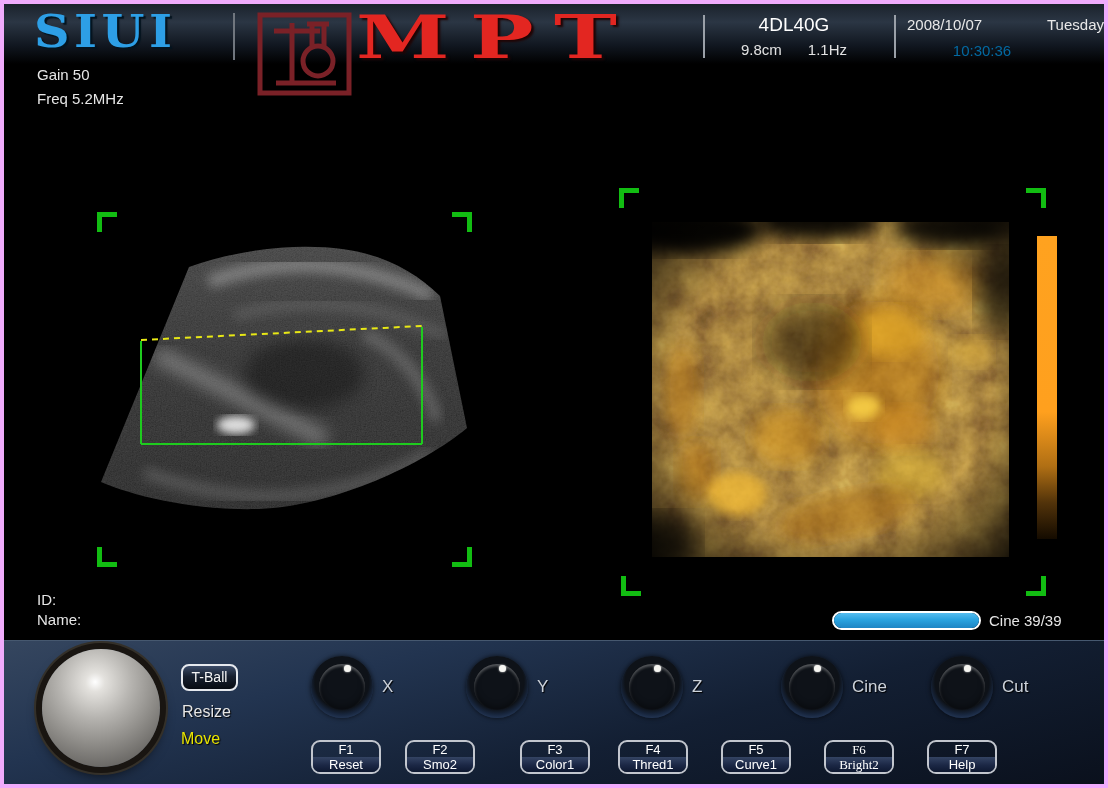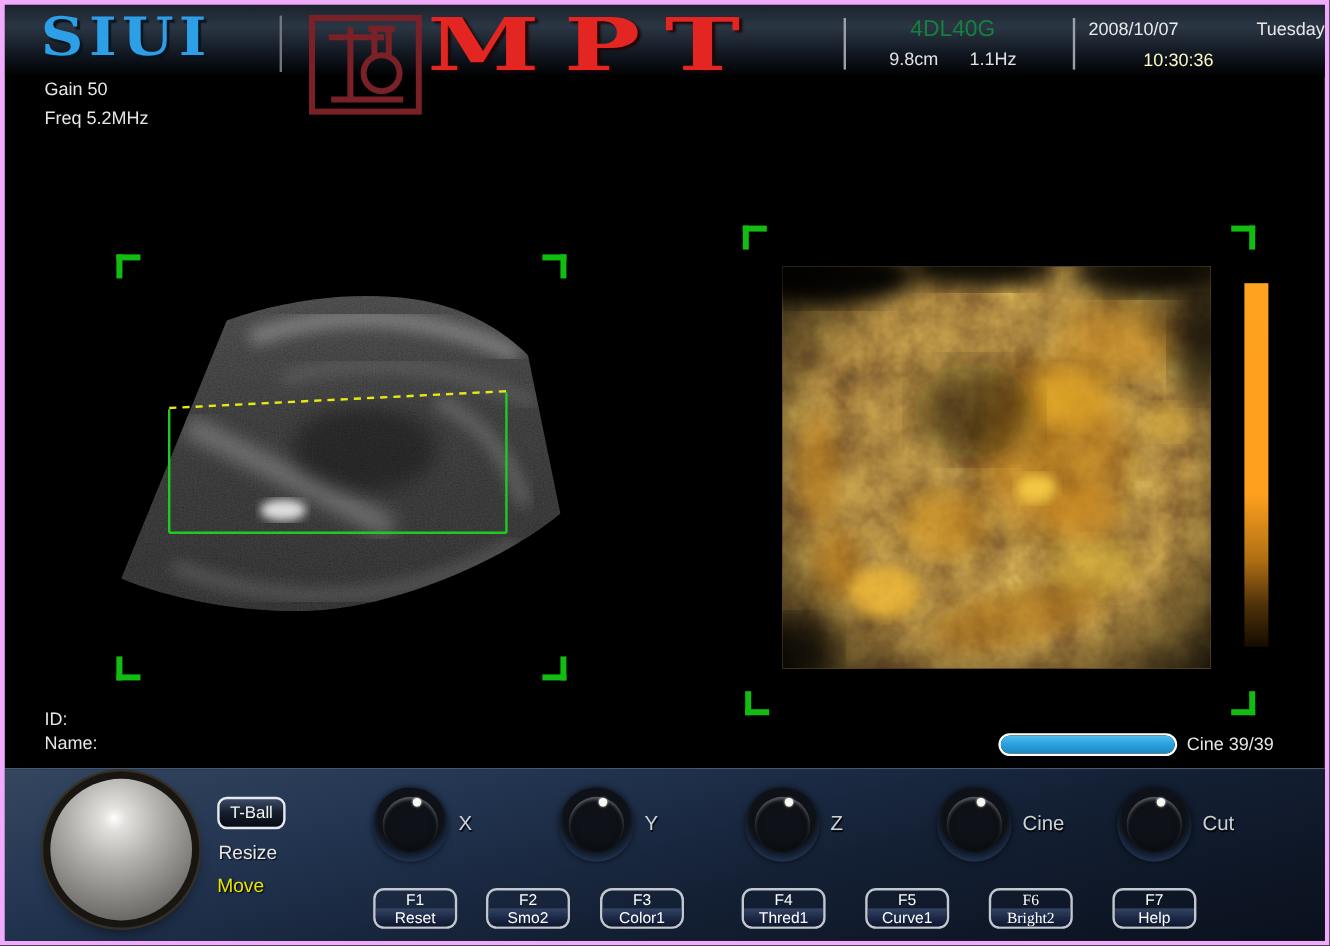--- a/index.html
+++ b/index.html
@@ -18,27 +18,27 @@
   .d1{left:229px;top:9px;height:47px;background:#70767e;}
   .d2{left:699px;top:11px;height:43px;}
   .d3{left:890px;top:11px;height:43px;}
   .flask{position:absolute;left:252px;top:7px;}
   .mpt{position:absolute;left:352px;top:0px;font-family:"DejaVu Serif",serif;font-weight:bold;
     font-size:66px;line-height:72px;letter-spacing:16px;color:#e32621;
     transform:scaleX(1.28) scaleY(0.92);transform-origin:left top;text-shadow:2px 2px 2px #200404;}
   .mpt-sub{position:absolute;left:352px;top:74px;width:330px;font-size:11.5px;font-weight:bold;
     letter-spacing:0.6px;color:#8a2428;white-space:nowrap;}
   .probe-model{position:absolute;left:705px;top:10px;width:170px;text-align:center;
-    font-size:19px;color:#15803d;}
+    font-size:19px;color:#ffffff;}
   .probe-params{position:absolute;left:705px;top:37px;width:170px;display:flex;
     justify-content:center;gap:26px;font-size:15px;color:#e2e2e2;}
   .dt-row1{position:absolute;left:903px;top:12px;width:197px;display:flex;
     justify-content:space-between;font-size:15px;color:#e8e8e8;}
   .dt-time{position:absolute;left:903px;top:38px;width:150px;text-align:center;
-    font-size:15px;color:#fef9c3;}
+    font-size:15px;color:#0369a1;}
   
   .ovl{position:absolute;color:#e6e6e6;font-size:15px;text-shadow:1px 1px 1px #000;z-index:5;}
   .gain{left:33px;top:62px;}
   .freq{left:33px;top:86px;}
   .pid{left:33px;top:587px;}
   .pname{left:33px;top:607px;}
   .move-lbl{color:#e8e400;}
   
   .br{position:absolute;width:15px;height:15px;z-index:4;}
   .br.tl{border-left:5px solid #12bd12;border-top:5px solid #12bd12;}
@@ -287,21 +287,21 @@
   <div class="knob-lbl" style="left:998px;top:673px;">Cut</div>
 
   <div class="fkey" style="left:307px;">
     <div class="fkey-top">F1</div>
     <div class="fkey-bot">Reset</div>
   </div>
   <div class="fkey" style="left:401px;">
     <div class="fkey-top">F2</div>
     <div class="fkey-bot">Smo2</div>
   </div>
-  <div class="fkey" style="left:496px;border-radius:10px;">
+  <div class="fkey" style="left:516px;">
     <div class="fkey-top">F3</div>
     <div class="fkey-bot">Color1</div>
   </div>
   <div class="fkey" style="left:614px;">
     <div class="fkey-top">F4</div>
     <div class="fkey-bot">Thred1</div>
   </div>
   <div class="fkey" style="left:717px;">
     <div class="fkey-top">F5</div>
     <div class="fkey-bot">Curve1</div>

